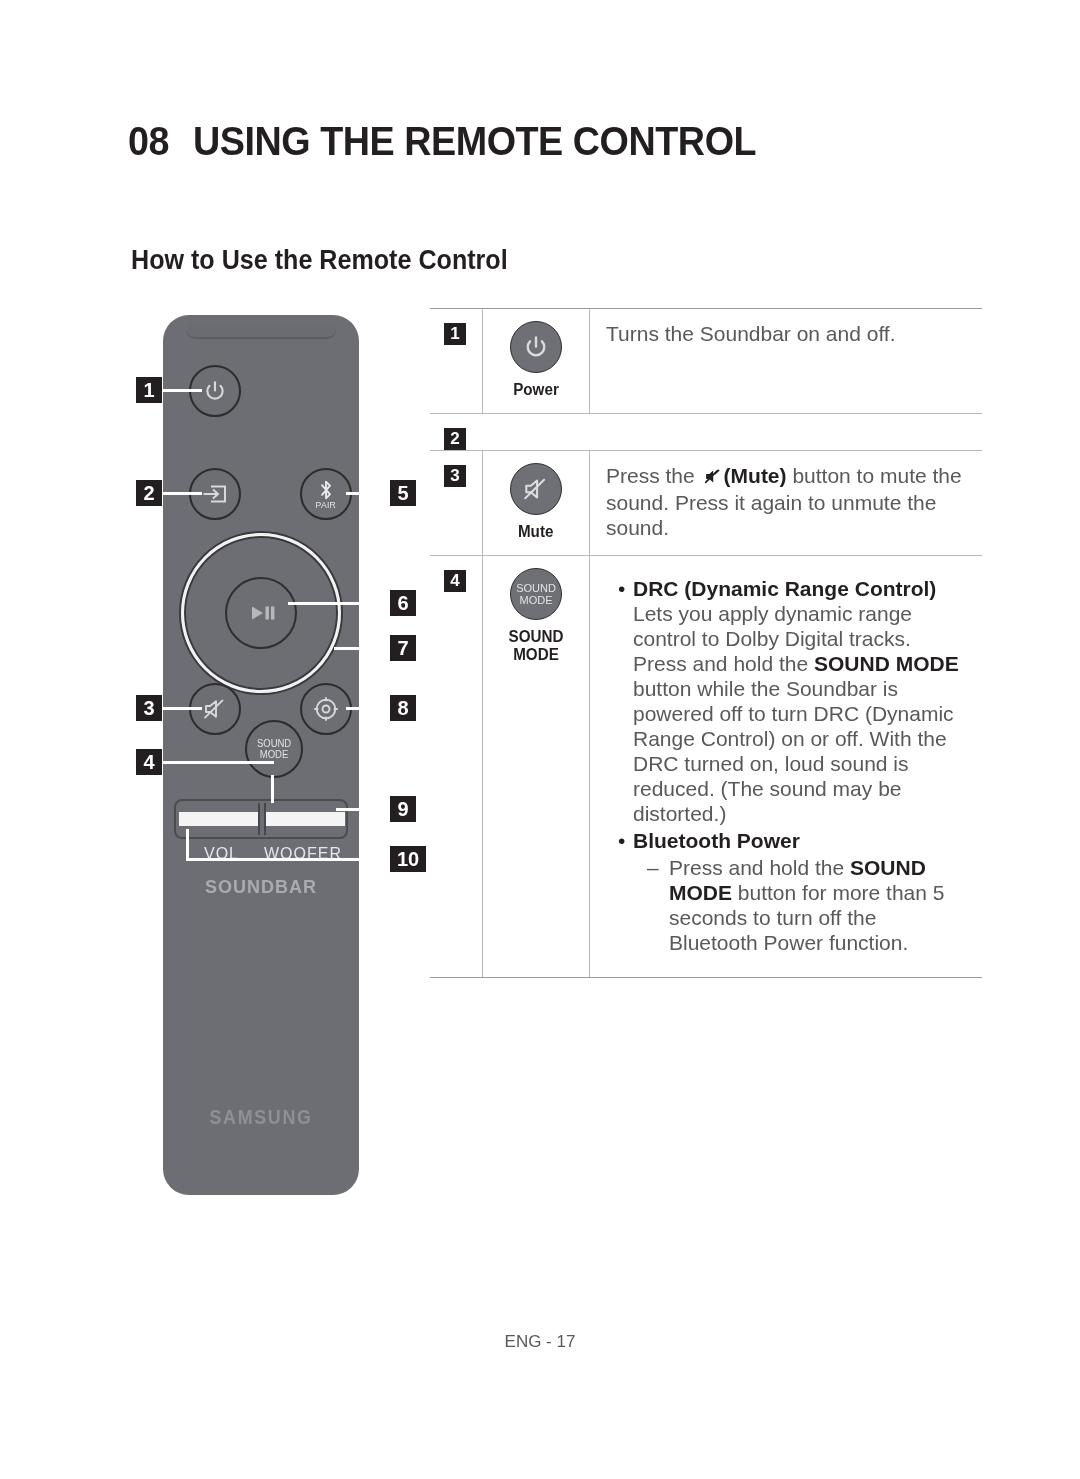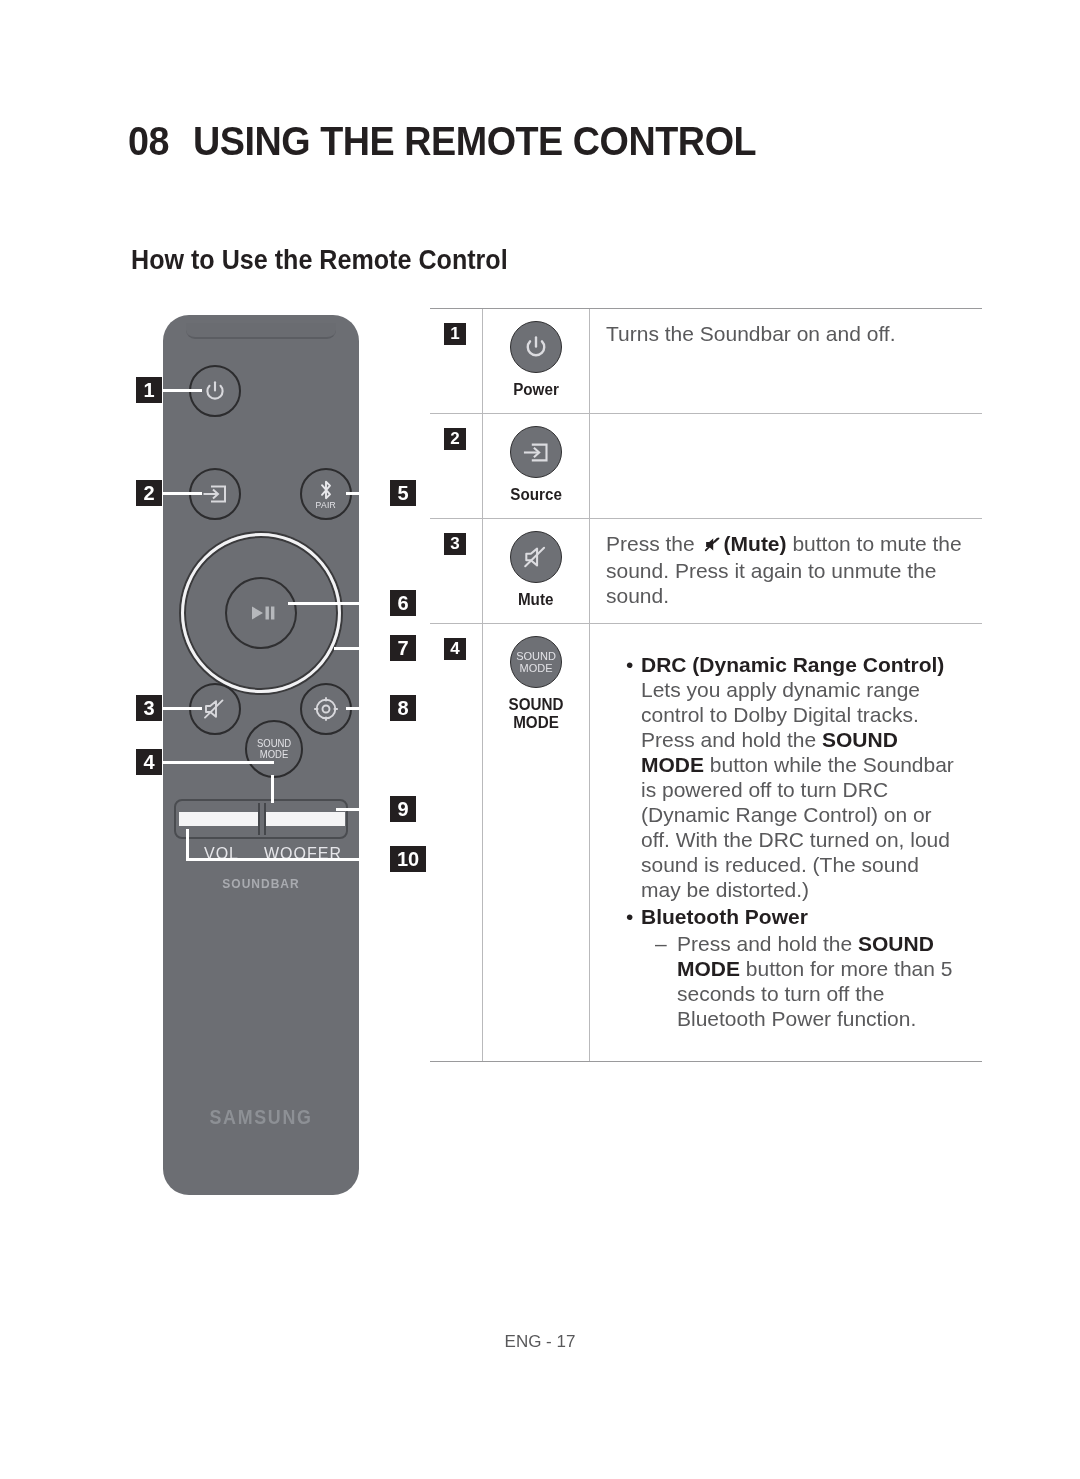--- a/index.html
+++ b/index.html
@@ -175,21 +175,21 @@
   }
   .rocker-text.vol    { left: 76px; }
   .rocker-text.woofer { left: 136px; }
 
   .soundbar-word {
     position: absolute;
     left: 0;
     top: 572px;
     width: 266px;
     text-align: center;
-    font-size: 12px;
+    font-size: 18px;
     font-weight: bold;
     letter-spacing: 1px;
     color: #a9abb0;
   }
   .samsung-word {
     position: absolute;
     left: 0;
     top: 800px;
     width: 266px;
     text-align: center;
@@ -286,21 +286,21 @@
   .col-desc {
     flex: 1;
     padding: 12px 8px 14px 16px;
     box-sizing: border-box;
     font-size: 21px;
     line-height: 25px;
     color: #59595b;
   }
   .col-desc b { color: #231f20; font-weight: bold; }
 
-  .bullet-list { margin: 16px; padding: 0; list-style: none; }
+  .bullet-list { margin: 8px; padding: 0; list-style: none; }
   .bullet-item { position: relative; padding-left: 19px; margin-top: 2px; }
   .bullet-item::before {
     content: "\2022";
     position: absolute;
     left: 4px;
     top: 0;
     color: #231f20;
   }
   .bullet-head { font-weight: bold; color: #231f20; }
   .sub-item {
@@ -453,30 +453,20 @@
     </div>
     <div class="col-desc">
       <span>Turns the Soundbar on and off.</span>
     </div>
   </div>
 
   <div class="row">
     <div class="col-num">
       <div class="num-badge">2</div>
     </div>
-    <div class="col-btn">
-      <div class="cell-btn">
-        <svg width="28" height="21" viewBox="0 0 26 20">
-          <path d="M9 2.5h14v15H9" fill="none" stroke="#dcdce0" stroke-width="2"></path>
-          <line x1="1.5" y1="10" x2="15" y2="10" stroke="#dcdce0" stroke-width="2"></line>
-          <polyline points="11,5.5 16,10 11,14.5" fill="none" stroke="#dcdce0" stroke-width="2"></polyline>
-        </svg>
-      </div>
-      <span class="cell-label">Source</span>
-    </div>
   </div>
 
   <div class="row">
     <div class="col-num">
       <div class="num-badge">3</div>
     </div>
     <div class="col-btn">
       <div class="cell-btn">
         <svg width="28" height="26" viewBox="0 0 26 24">
           <path d="M4 9h4.2L14 4.2v15.6L8.2 15H4z" fill="none" stroke="#dcdce0" stroke-width="1.9" stroke-linejoin="round"></path>

